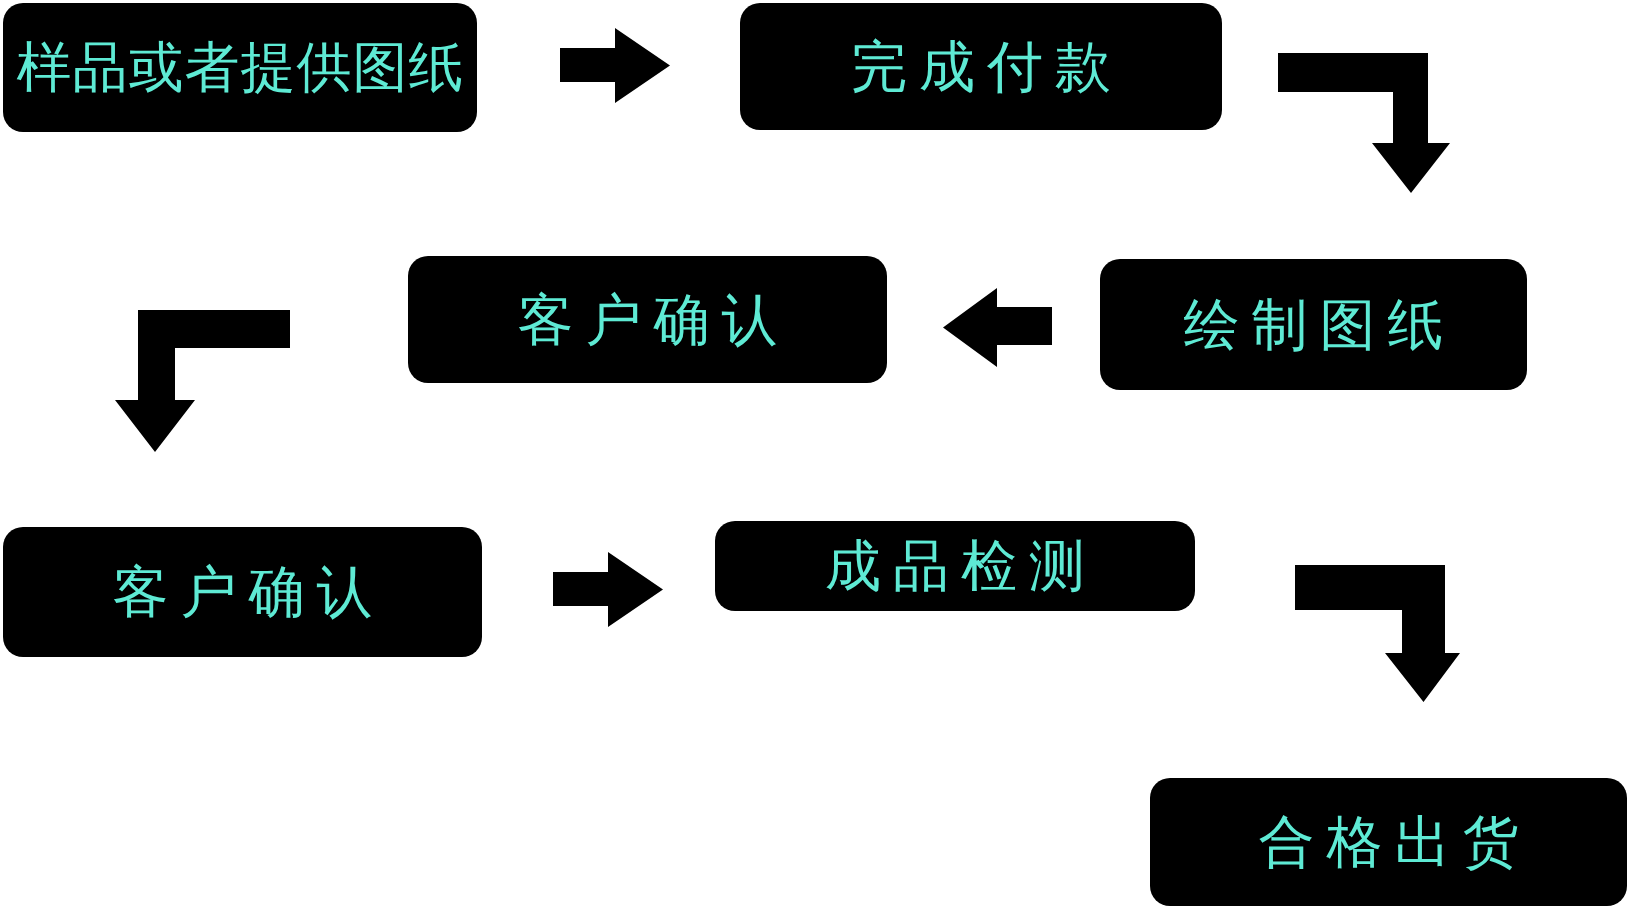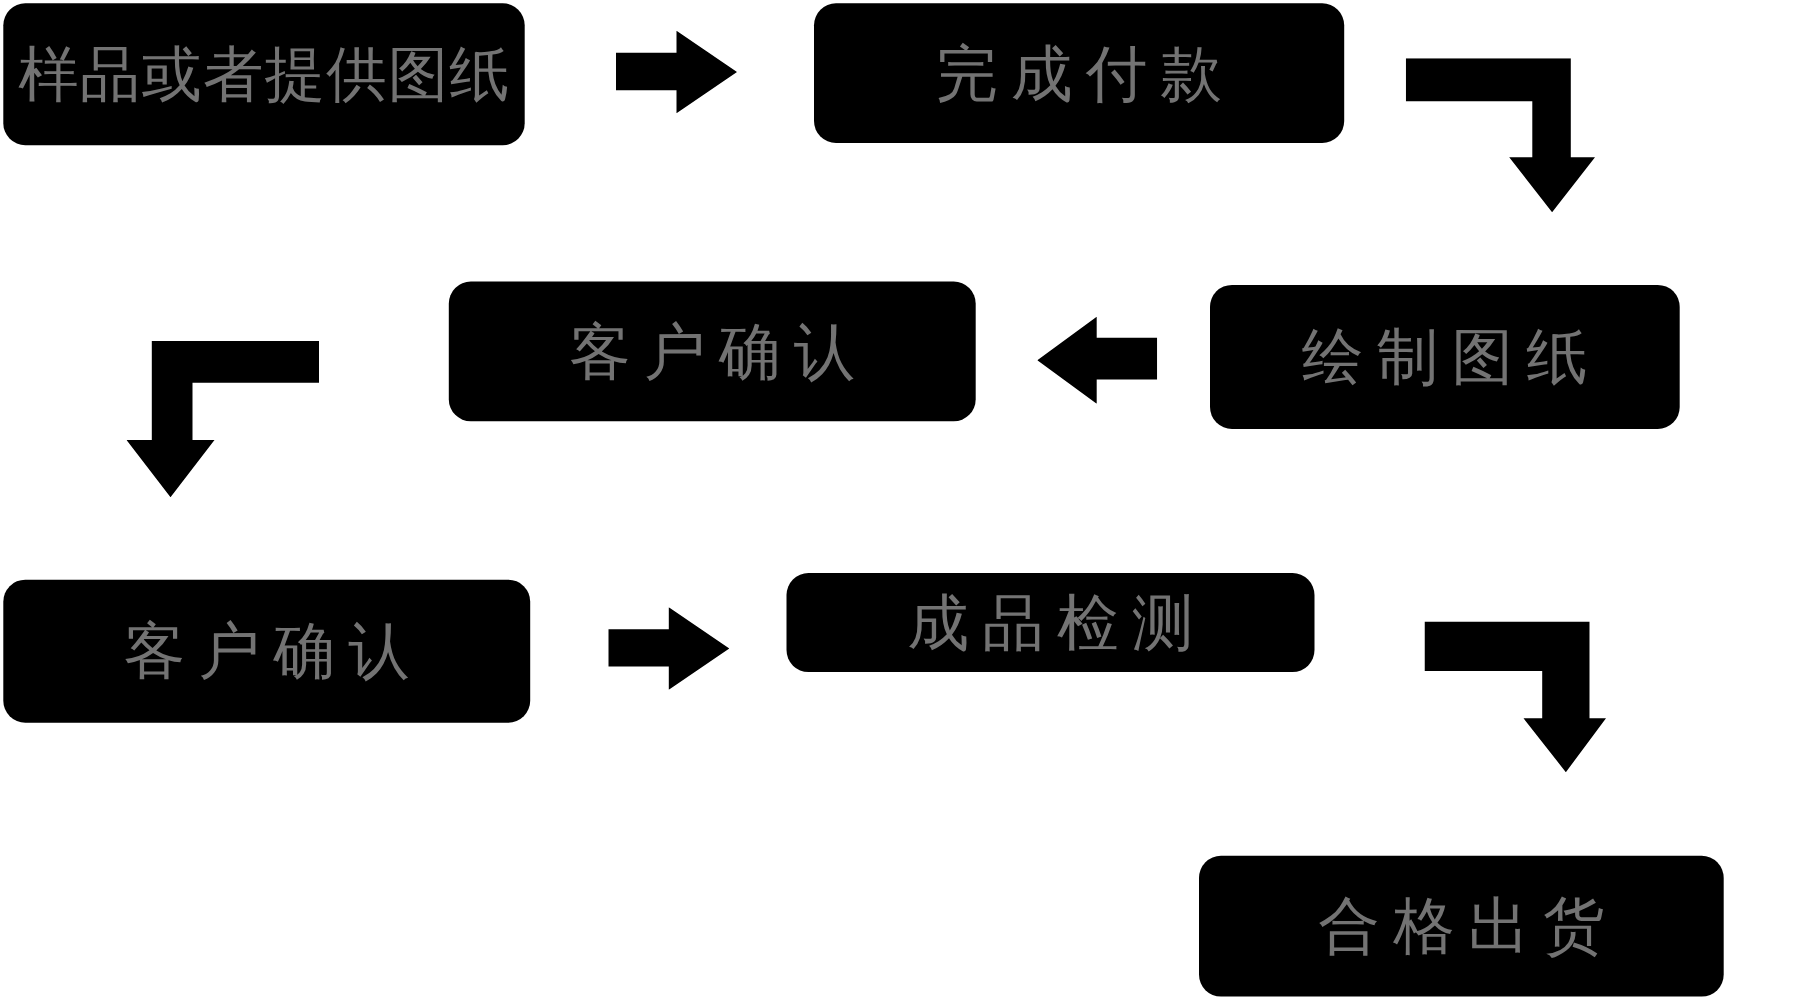--- a/index.html
+++ b/index.html
@@ -19,36 +19,36 @@
   }
   .node {
     position: absolute;
     background: #000000;
     border-radius: 20px;
     display: flex;
     align-items: center;
     justify-content: center;
   }
   .node span {
-    color: #737373;
+    color: #5eead4;
     font-size: 56px;
     font-weight: 400;
     letter-spacing: 12px;
     margin-right: -12px;
     white-space: nowrap;
     line-height: 1;
   }
   .n1 { left: 3px;    top: 3px;   width: 474px; height: 129px; }
   .n1 span { font-size: 55px; letter-spacing: 1px; margin-right: -1px; }
   .n2 { left: 740px;  top: 3px;   width: 482px; height: 127px; border-radius: 20px; }
   .n3 { left: 1100px; top: 259px; width: 427px; height: 131px; }
   .n4 { left: 408px;  top: 256px; width: 479px; height: 127px; }
   .n5 { left: 3px;    top: 527px; width: 479px; height: 130px; }
   .n6 { left: 715px;  top: 521px; width: 480px; height: 90px; }
-  .n7 { left: 1090px; top: 778px; width: 477px; height: 128px; }
+  .n7 { left: 1150px; top: 778px; width: 477px; height: 128px; }
   .arrow {
     position: absolute;
     display: block;
   }
   .aA { left: 560px;  top: 28px;  }
   .aB { left: 1278px; top: 53px;  }
   .aC { left: 943px;  top: 288px; }
   .aD { left: 115px;  top: 310px; }
   .aE { left: 553px;  top: 552px; }
   .aF { left: 1295px; top: 565px; }

